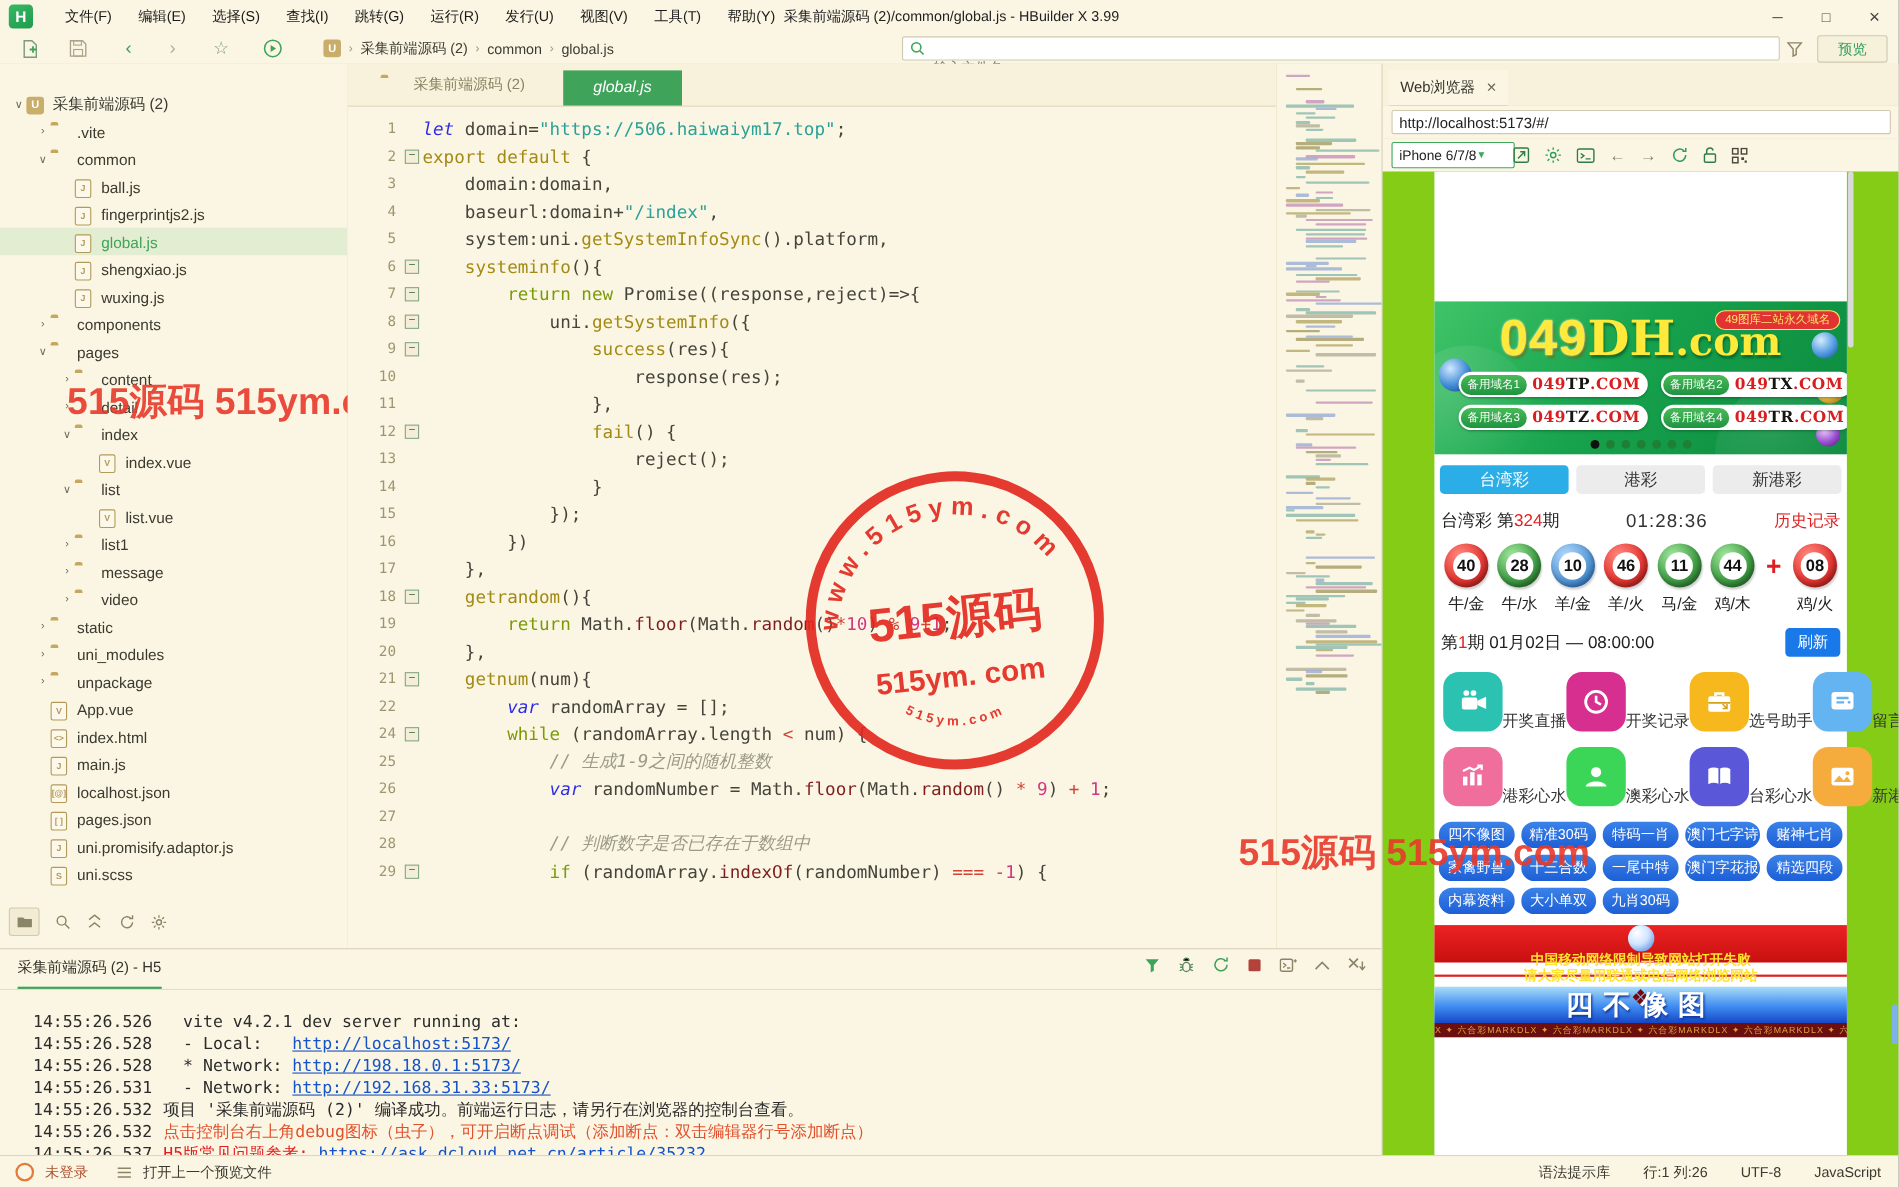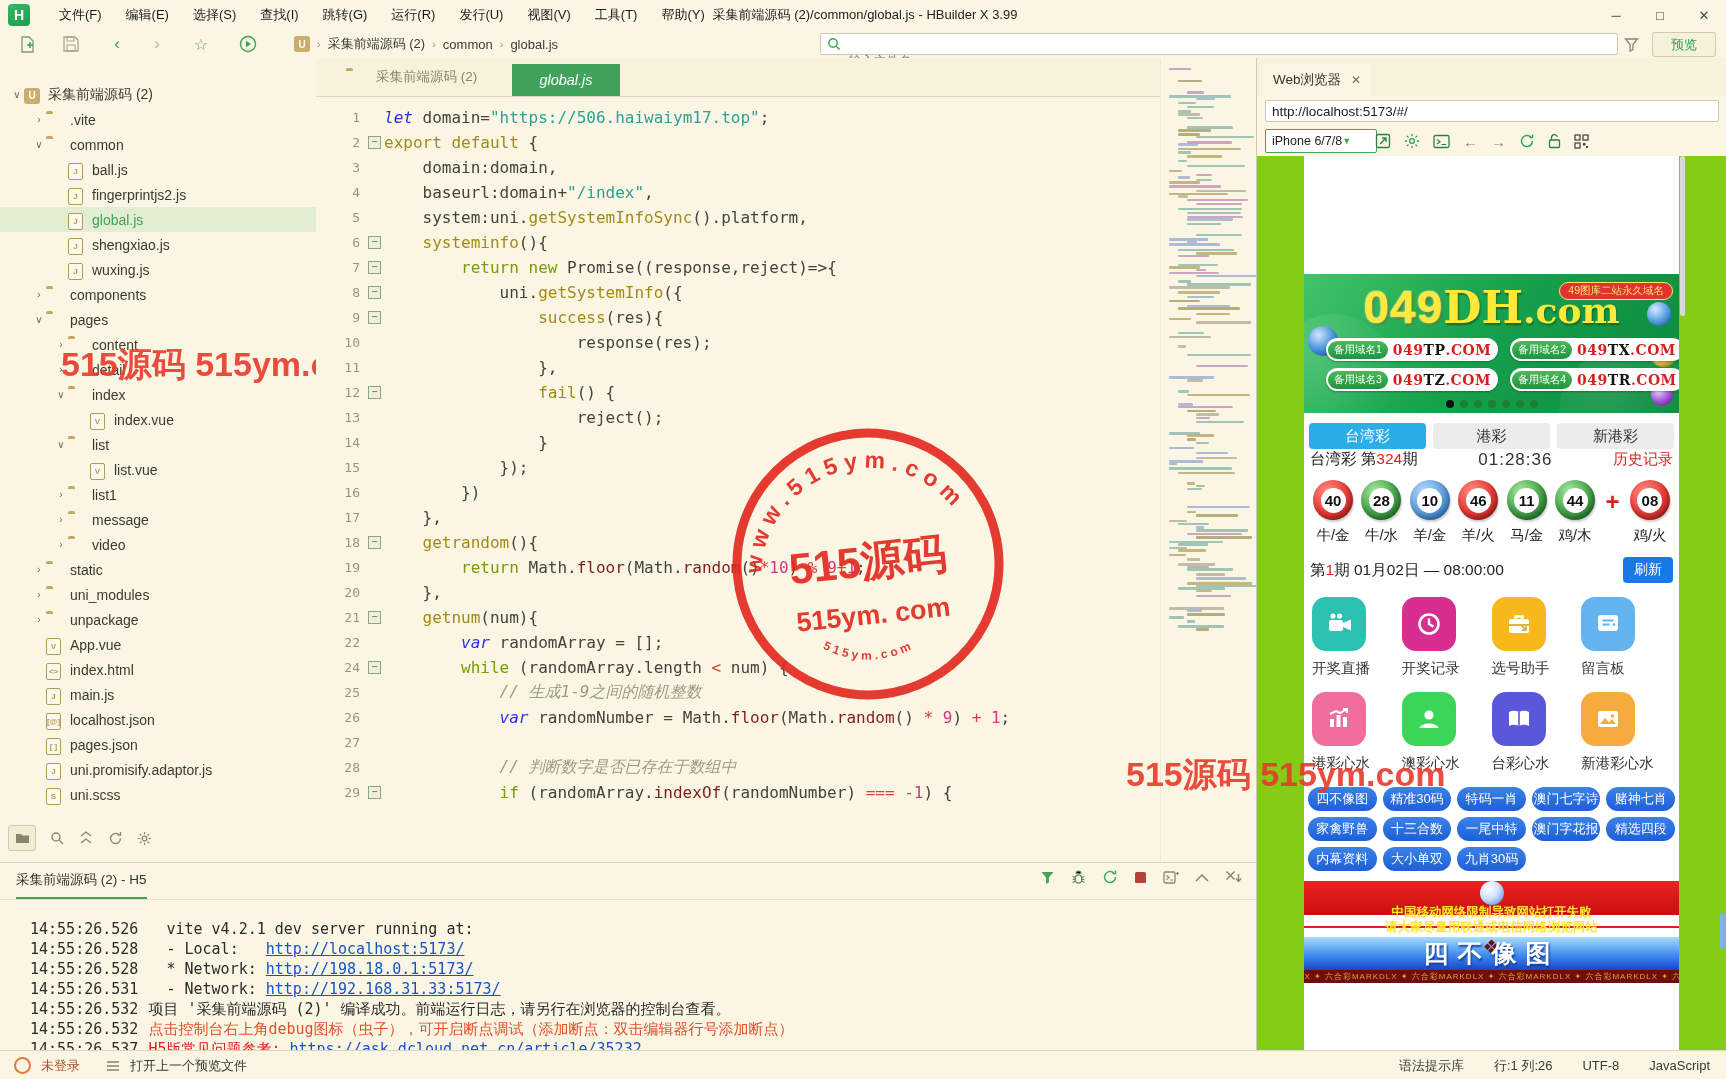--- a/index.html
+++ b/index.html
@@ -113,38 +113,38 @@
   .dpill{background:#fff;border-radius:12px;height:23px;display:flex;align-items:center;padding:0 7px 0 2px;box-shadow:0 1px 2px rgba(0,40,10,.35);}
   .dlabel{background:linear-gradient(#48ba58,#1f9440);color:#fff;font-size:10.5px;border-radius:10px;padding:2px 6px;white-space:nowrap;}
   .dval{font-family:"DejaVu Serif","Liberation Serif",serif;font-weight:bold;font-size:14px;color:#d81e1e;margin-left:5px;letter-spacing:.5px;white-space:nowrap;}
   .dval b{color:#16150f;}
   .dots{position:absolute;left:0;bottom:5px;width:100%;display:flex;justify-content:center;gap:6px;}
   .dot{width:8px;height:8px;border-radius:50%;background:#1e7f35;}
   .dot.on{background:#111;}
   .ptabs{display:grid;grid-template-columns:1fr 1fr 1fr;gap:7px;margin:10px 5px 0 5px;}
   .ptab{height:26px;border-radius:4px;background:#ececec;color:#333;font-size:15px;display:flex;align-items:center;justify-content:center;}
   .ptab.on{background:#2bade8;color:#fff;}
-  .drawrow{display:flex;justify-content:space-between;align-items:center;margin:0 6px 0 6px;font-size:15.5px;color:#222;text-align:right;}
+  .drawrow{display:flex;justify-content:space-between;align-items:center;margin:14px 6px 0 6px;font-size:15.5px;color:#222;text-align:right;}
   .issue{color:#e02020;}
   .countdown{font-size:17px;letter-spacing:1px;color:#333;}
   .history{color:#e02020;font-size:15px;}
   .ballrow{display:flex;justify-content:space-between;align-items:flex-start;margin:10px 8px 0 8px;}
   .bcol{display:flex;flex-direction:column;align-items:center;width:42px;}
   .ball{width:40px;height:40px;border-radius:50%;display:flex;align-items:center;justify-content:center;
     font-weight:bold;font-size:15px;color:#111;box-shadow:inset -2px -3px 5px rgba(0,0,0,.25),1px 2px 2px rgba(0,0,0,.2);}
   .ball i{font-style:normal;width:25px;height:25px;border-radius:50%;background:#fff;display:flex;align-items:center;justify-content:center;}
   .ball.red{background:radial-gradient(circle at 35% 28%,#ff8a80,#e53935 55%,#9c1410);}
   .ball.green{background:radial-gradient(circle at 35% 28%,#a5e8a0,#43a047 55%,#1b5e20);}
   .ball.blue{background:radial-gradient(circle at 35% 28%,#b3d9ff,#5b9bd5 55%,#1565c0);}
   .zod{margin-top:6px;font-size:14.5px;color:#222;white-space:nowrap;}
   .plus{width:20px;font-size:24px;font-weight:bold;color:#e02020;text-align:center;margin-top:8px;}
   .nextrow{display:flex;justify-content:space-between;align-items:center;margin:12px 6px 0 6px;font-size:15.5px;color:#222;}
   .refresh{width:50px;height:26px;background:#1a79e8;color:#fff;font-size:14px;border-radius:4px;display:flex;align-items:center;justify-content:center;}
   .appgrid{display:grid;grid-template-columns:repeat(4,1fr);row-gap:14px;margin:14px 8px 0 8px;}
-  .app{display:flex;flex-direction:column;align-items:flex-start;}
+  .app{display:flex;flex-direction:row;align-items:flex-end;}
   .appicon{width:54px;height:54px;border-radius:14px;display:flex;align-items:center;justify-content:center;}
   .applabel{margin-top:8px;font-size:14.5px;color:#333;white-space:nowrap;}
   .pillgrid{display:grid;grid-template-columns:repeat(5,1fr);gap:6px;margin:6px 4px 0 4px;}
   .pillgrid:first-of-type{margin-top:14px;}
   .pill{height:24px;border-radius:12px;background:linear-gradient(#3b82e8,#1d5fd6);color:#fff;font-size:13px;
     display:flex;align-items:center;justify-content:center;white-space:nowrap;}
   .notice{margin-top:10px;height:34px;background:linear-gradient(#ec2222,#c80f0f);display:flex;align-items:center;padding:0 6px;flex-direction:column;}
   .cmlogo{width:24px;height:24px;border-radius:50%;background:radial-gradient(circle at 35% 30%,#fff,#cfe4ff 45%,#3c78d8);flex:0 0 24px;}
   .ntext{flex:1;text-align:center;color:#ffe42e;font-size:12.5px;font-weight:bold;line-height:15px;}
   .knot{flex:0 0 26px;color:#7a0606;font-size:20px;text-align:center;}

